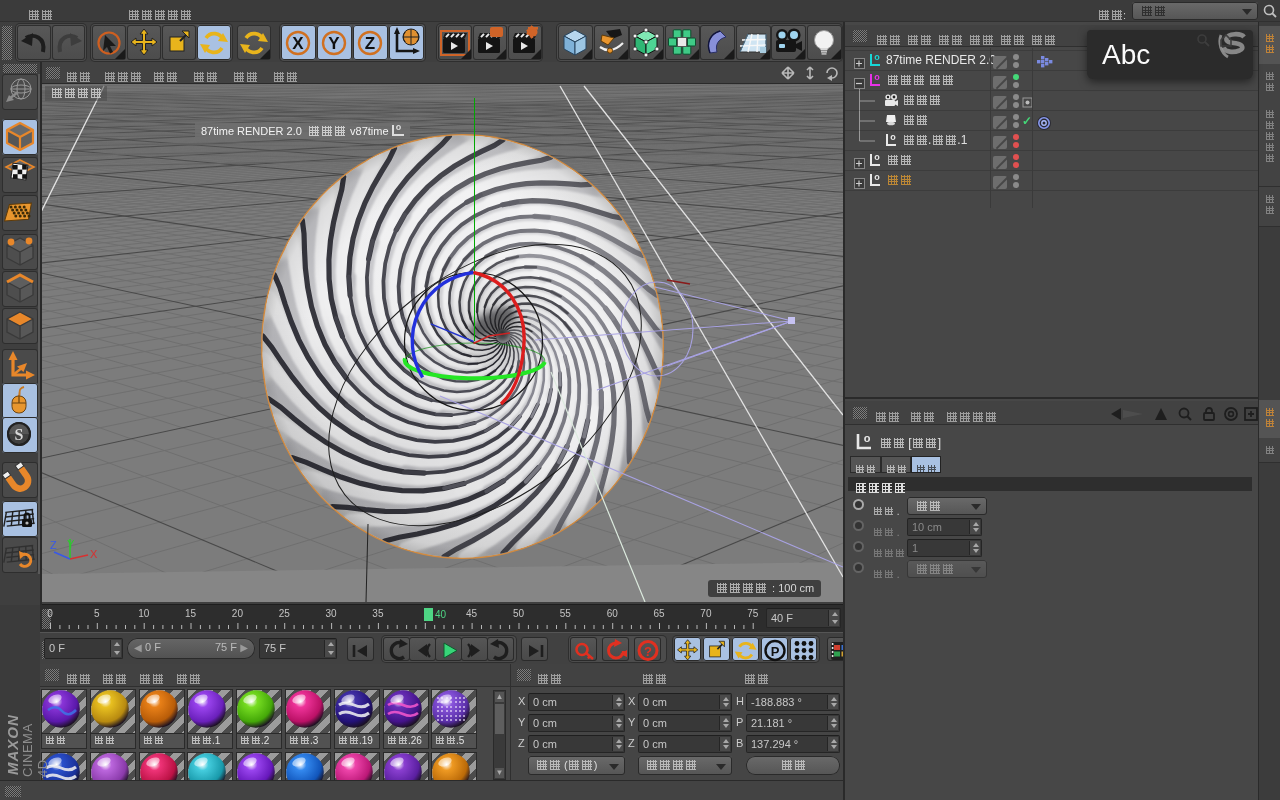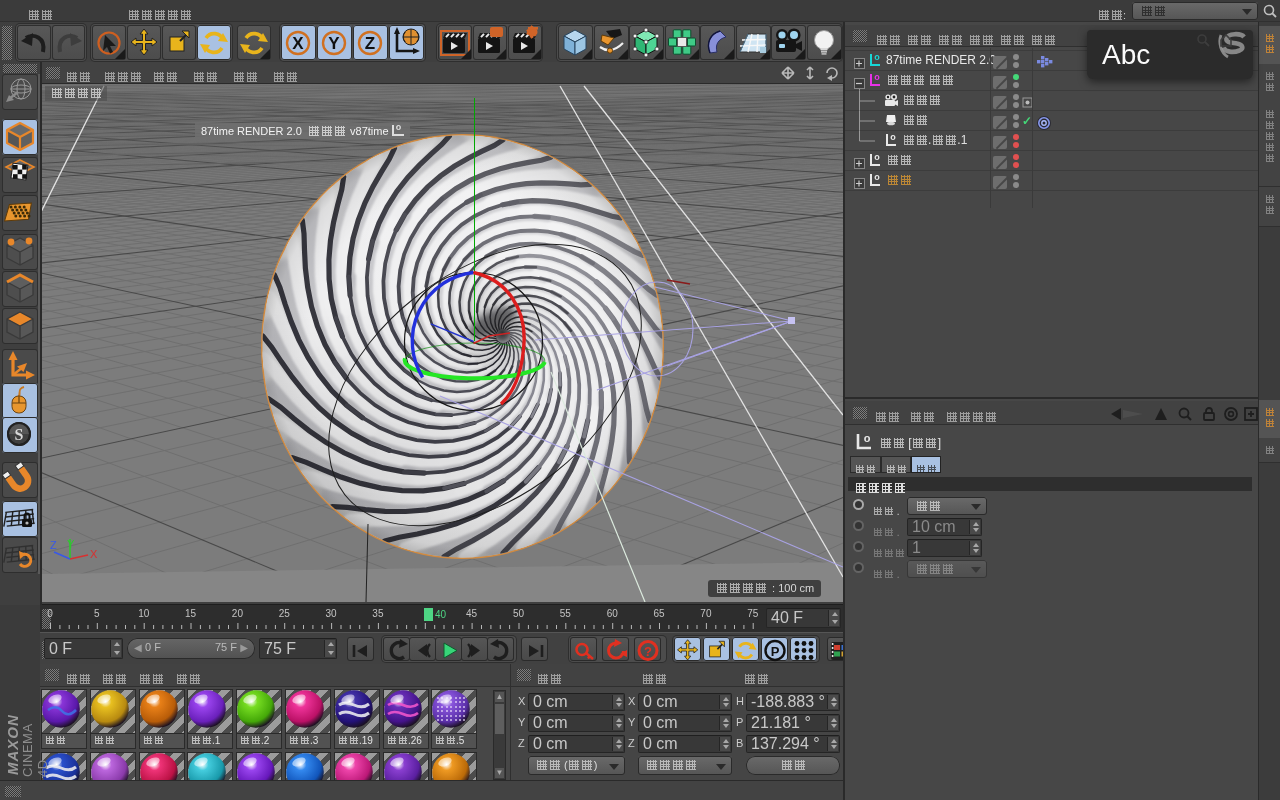--- a/index.html
+++ b/index.html
@@ -11,21 +11,21 @@
 i.z8{width:8px;height:8px;vertical-align:0}
 i.zb{width:10px;height:10px;opacity:.95;
  background:repeating-linear-gradient(0deg,currentColor 0 1.3px,transparent 1.3px 3px),
  repeating-linear-gradient(90deg,currentColor 0 1.3px,transparent 1.3px 3.2px)}
 .dither{background:repeating-conic-gradient(#8a8a8a 0 25%,#333 0 50%) 0 0/2px 2px;opacity:.8}
 .btn{position:absolute;border-radius:3px;background:linear-gradient(#585858,#4c4c4c);
  box-shadow:inset 0 0 0 1px #2e2e2e}
 .btn.on{background:#a9c1e2}
 .grp{position:absolute;border-radius:4px;background:#4c4c4c;box-shadow:0 0 0 1px #2e2e2e}
 .fld{position:absolute;background:#383838;border:1px solid #252525;border-top-color:#1f1f1f;
- color:#c8c8c8;font-size:16px;line-height:14px;padding:1px 4px;border-radius:2px}
+ color:#c8c8c8;font-size:11px;line-height:14px;padding:1px 4px;border-radius:2px}
 .spin{position:absolute;right:1px;top:1px;bottom:1px;width:11px;background:#4a4a4a;
  border-left:1px solid #252525;color:#bbb}
 .spin:before{content:"";position:absolute;left:2.5px;top:2px;border-left:3px solid transparent;
  border-right:3px solid transparent;border-bottom:4px solid #a8a8a8}
 .spin:after{content:"";position:absolute;left:2.5px;bottom:2px;border-left:3px solid transparent;
  border-right:3px solid transparent;border-top:4px solid #a8a8a8}
 .drop{position:absolute;border-radius:3px;background:linear-gradient(#6a6a6a,#555);
  box-shadow:inset 0 0 0 1px #2a2a2a,inset 0 1px 0 #7e7e7e;color:#dcdcdc;font-size:11px}
 .drop:after{content:"";position:absolute;right:6px;top:50%;margin-top:-2px;
  border-left:5px solid transparent;border-right:5px solid transparent;border-top:6px solid #2a2a2a}

